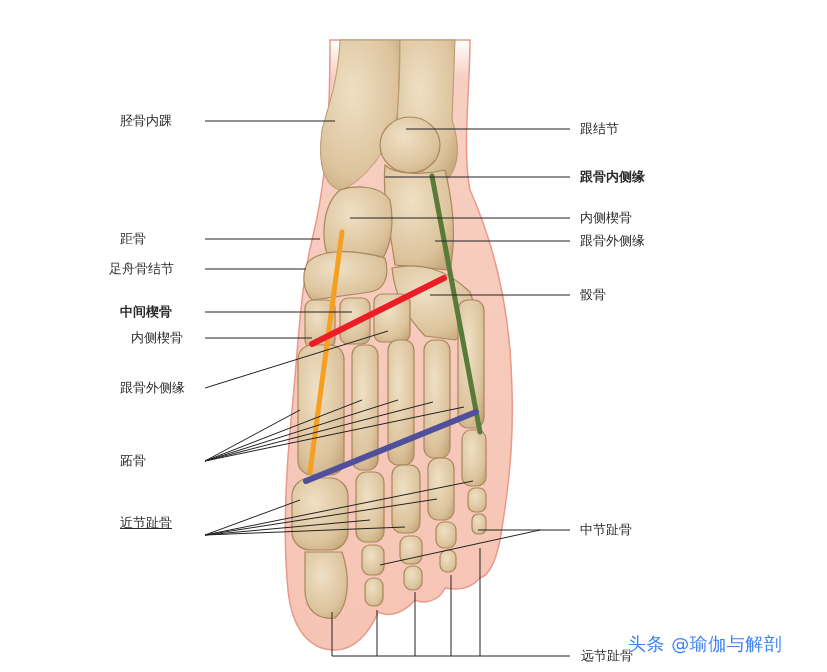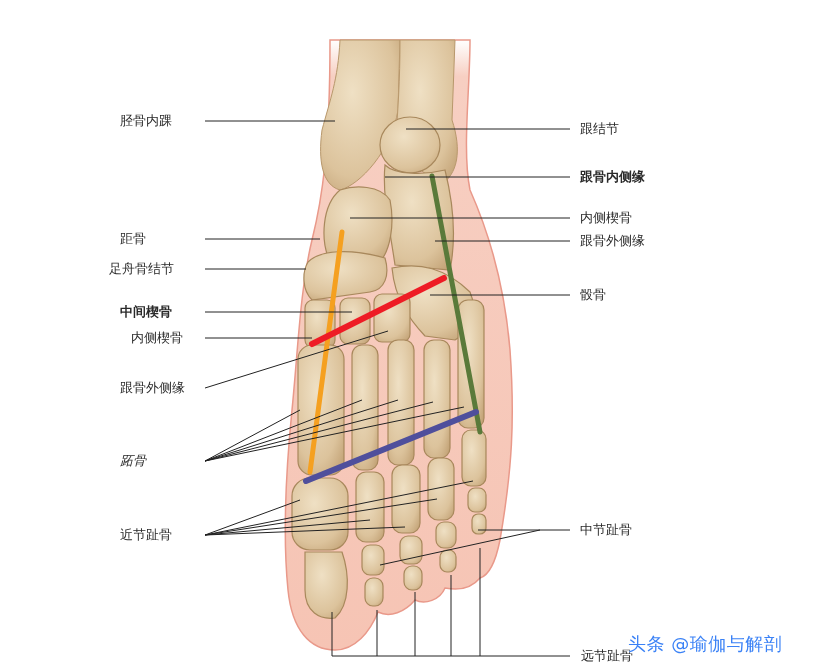--- a/index.html
+++ b/index.html
@@ -134,22 +134,22 @@
     </g>
   </svg>
 
   
   <div class="label right" style="left:120px; top:113px; width:78px;">胫骨内踝</div>
   <div class="label right" style="left:120px; top:231px; width:78px;">距骨</div>
   <div class="label right" style="left:109px; top:261px; width:98px;">足舟骨结节</div>
   <div class="label right" style="left:120px; top:304px; width:78px;font-weight:bold;">中间楔骨</div>
   <div class="label right" style="left:131px; top:330px; width:78px;">内侧楔骨</div>
   <div class="label right" style="left:120px; top:380px; width:78px;">跟骨外侧缘</div>
-  <div class="label right" style="left:120px; top:453px; width:78px;font-style:italic;">跖骨</div>
-  <div class="label right" style="left:120px; top:527px; width:78px;">近节趾骨</div>
+  <div class="label right" style="left:120px; top:453px; width:78px;">跖骨</div>
+  <div class="label right" style="left:120px; top:515px; width:78px;text-decoration:underline;">近节趾骨</div>
 
   
   <div class="label" style="left:580px; top:121px;">跟结节</div>
   <div class="label" style="left:580px; top:169px;font-weight:bold;">跟骨内侧缘</div>
   <div class="label" style="left:580px; top:210px;">内侧楔骨</div>
   <div class="label" style="left:580px; top:233px;font-family:Liberation Serif, serif;">跟骨外侧缘</div>
   <div class="label" style="left:580px; top:287px;">骰骨</div>
   <div class="label" style="left:580px; top:522px;">中节趾骨</div>
   <div class="label" style="left:552px; top:648px;margin-left:29px;">远节趾骨</div>
 

